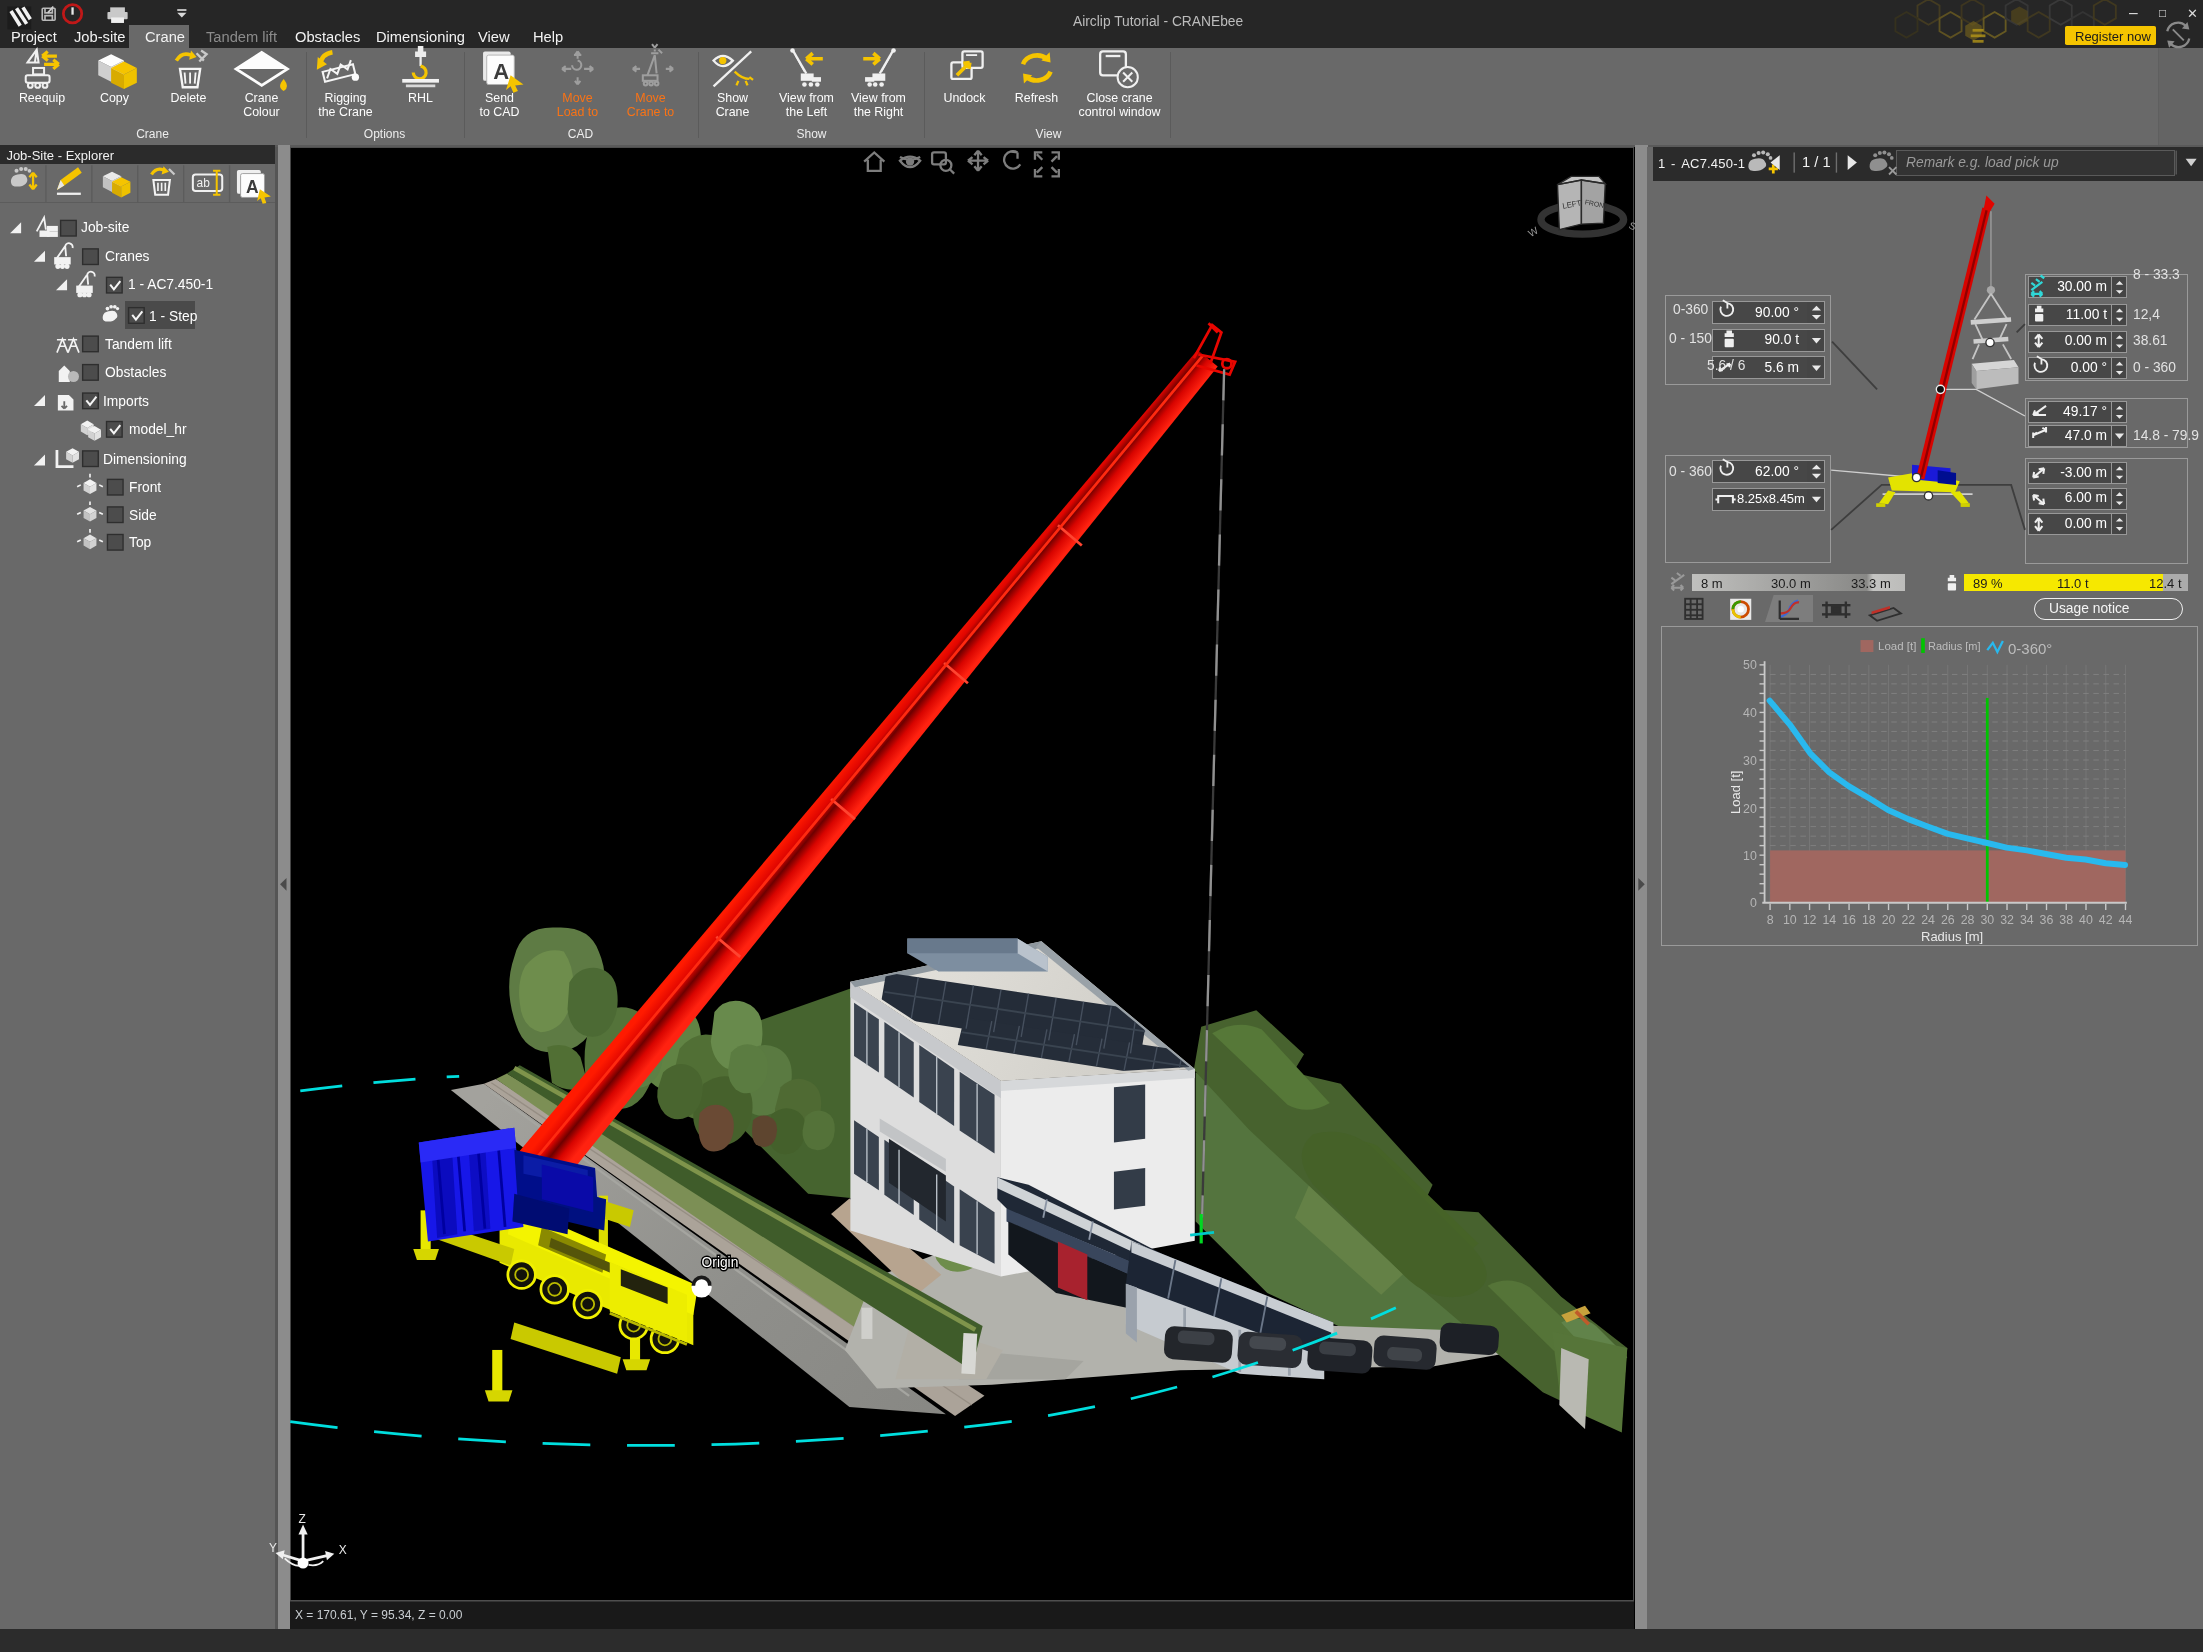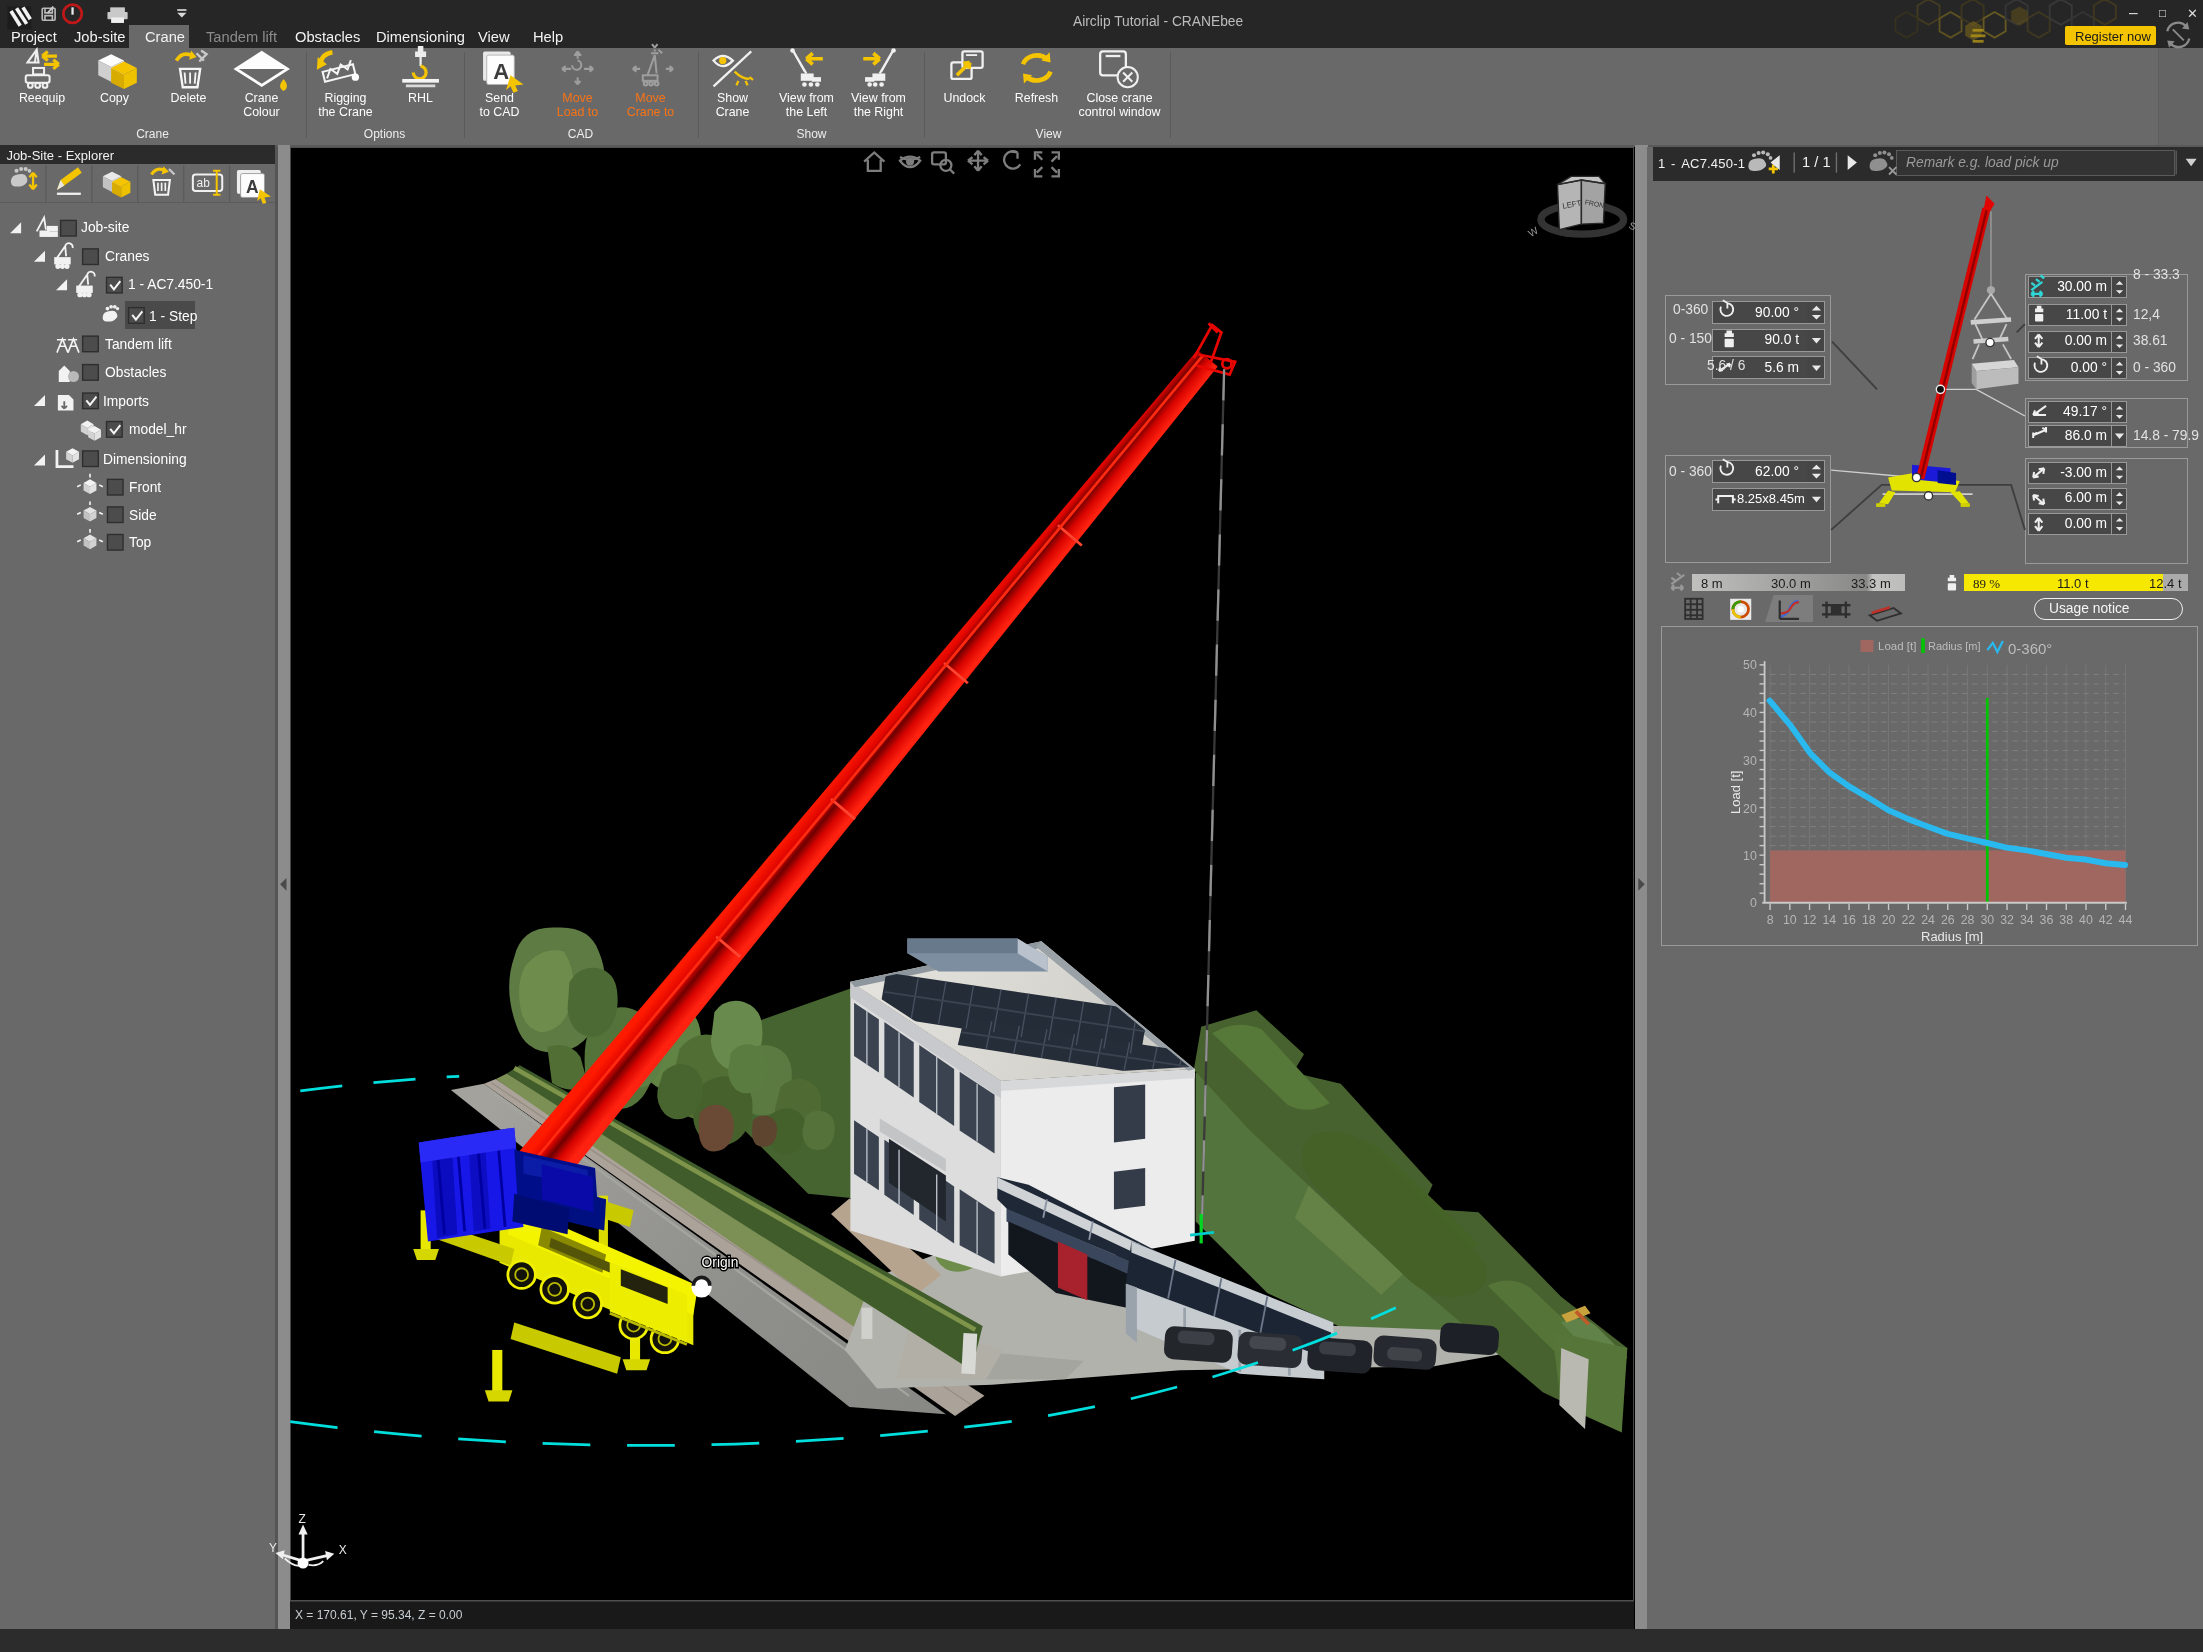--- a/index.html
+++ b/index.html
@@ -162,40 +162,40 @@
 <div class="rlab" style="left:2133px;top:333px;">38.61</div>
 <div class="fld" style="left:2028px;top:357px;width:84px;height:22px;"></div>
 <div class="fldtx" style="left:2046px;top:360px;width:61px;">0.00 °</div>
 <div class="spin" style="left:2112px;top:357px;width:14.7px;height:22px;"></div>
 <div class="rlab" style="left:2133px;top:360px;">0 - 360</div>
 
 <div class="fld" style="left:2028px;top:401px;width:84px;height:22px;"></div>
 <div class="fldtx" style="left:2046px;top:404px;width:61px;">49.17 °</div>
 <div class="spin" style="left:2112px;top:401px;width:14.7px;height:22px;"></div>
 <div class="fld" style="left:2028px;top:425px;width:84px;height:22px;"></div>
-<div class="fldtx" style="left:2046px;top:428px;width:61px;">86.0 m</div>
+<div class="fldtx" style="left:2046px;top:428px;width:61px;">47.0 m</div>
 <div class="spin" style="left:2112px;top:425px;width:14.7px;height:22px;"></div>
 <div class="rlab" style="left:2133px;top:428px;">14.8 - 79.9</div>
 
 <div class="fld" style="left:2028px;top:462px;width:84px;height:22px;"></div>
 <div class="fldtx" style="left:2046px;top:465px;width:61px;">-3.00 m</div>
 <div class="spin" style="left:2112px;top:462px;width:14.7px;height:22px;"></div>
 <div class="fld" style="left:2028px;top:488px;width:84px;height:22px;"></div>
 <div class="fldtx" style="left:2046px;top:490px;width:61px;">6.00 m</div>
 <div class="spin" style="left:2112px;top:488px;width:14.7px;height:22px;"></div>
 <div class="fld" style="left:2028px;top:513px;width:84px;height:22px;"></div>
 <div class="fldtx" style="left:2046px;top:516px;width:61px;">0.00 m</div>
 <div class="spin" style="left:2112px;top:513px;width:14.7px;height:22px;"></div>
 
 <div class="abs" style="left:1692px;top:574px;width:213px;height:16.5px;background:linear-gradient(90deg,#c0c0be,#888886 82%,#c4c4c2 85%,#bcbcba);"></div>
 <div class="txt" style="left:1701px;top:576px;font-size:13px;color:#1c1c1c;">8 m</div>
 <div class="txt" style="left:1771px;top:576px;font-size:13px;color:#1c1c1c;">30.0 m</div>
 <div class="txt" style="left:1851px;top:576px;font-size:13px;color:#1c1c1c;">33.3 m</div>
 <div class="abs" style="left:1964px;top:574px;width:224px;height:16.5px;background:linear-gradient(90deg,#f6e800 0,#f6e800 89%,#ababab 89%,#ababab);"></div>
-<div class="txt" style="left:1973px;top:576px;font-size:13px;color:#1c1c1c;font-family:Liberation Serif, serif;">89 %</div>
+<div class="txt" style="left:1973px;top:576px;font-size:13px;color:#1c1c1c;">89 %</div>
 <div class="txt" style="left:2057px;top:576px;font-size:13px;color:#1c1c1c;">11.0 t</div>
 <div class="txt" style="left:2149px;top:576px;font-size:13px;color:#1c1c1c;">12.4 t</div>
 
 <div class="abs" style="left:1765px;top:595px;width:48px;height:27px;background:#7d7d7d;clip-path:polygon(18% 0,100% 0,100% 100%,0 100%);"></div>
 <div class="abs" style="left:2034px;top:598px;width:149px;height:22px;border:1.4px solid #f0f0f0;border-radius:11px;"></div>
 <div class="txt" style="left:2049px;top:601px;font-size:13.8px;color:#f5f5f5;">Usage notice</div>
 
 <div class="gbox" style="left:1661px;top:626px;width:537px;height:320px;"></div>
 <div class="txt" style="left:1878px;top:640px;font-size:11.5px;color:#bdbdbd;">Load [t]</div>
 <div class="txt" style="left:1928px;top:640px;font-size:11px;color:#bdbdbd;">Radius [m]</div>

